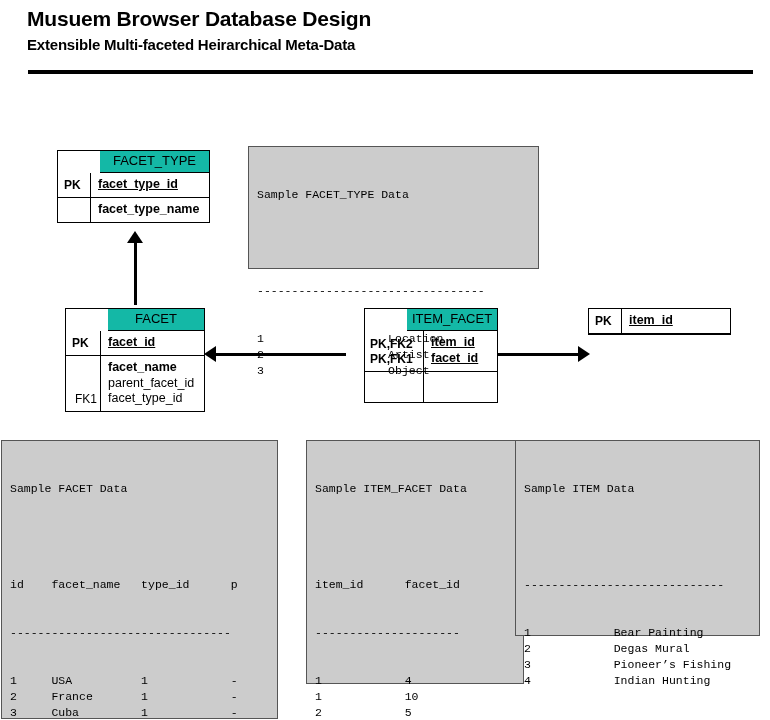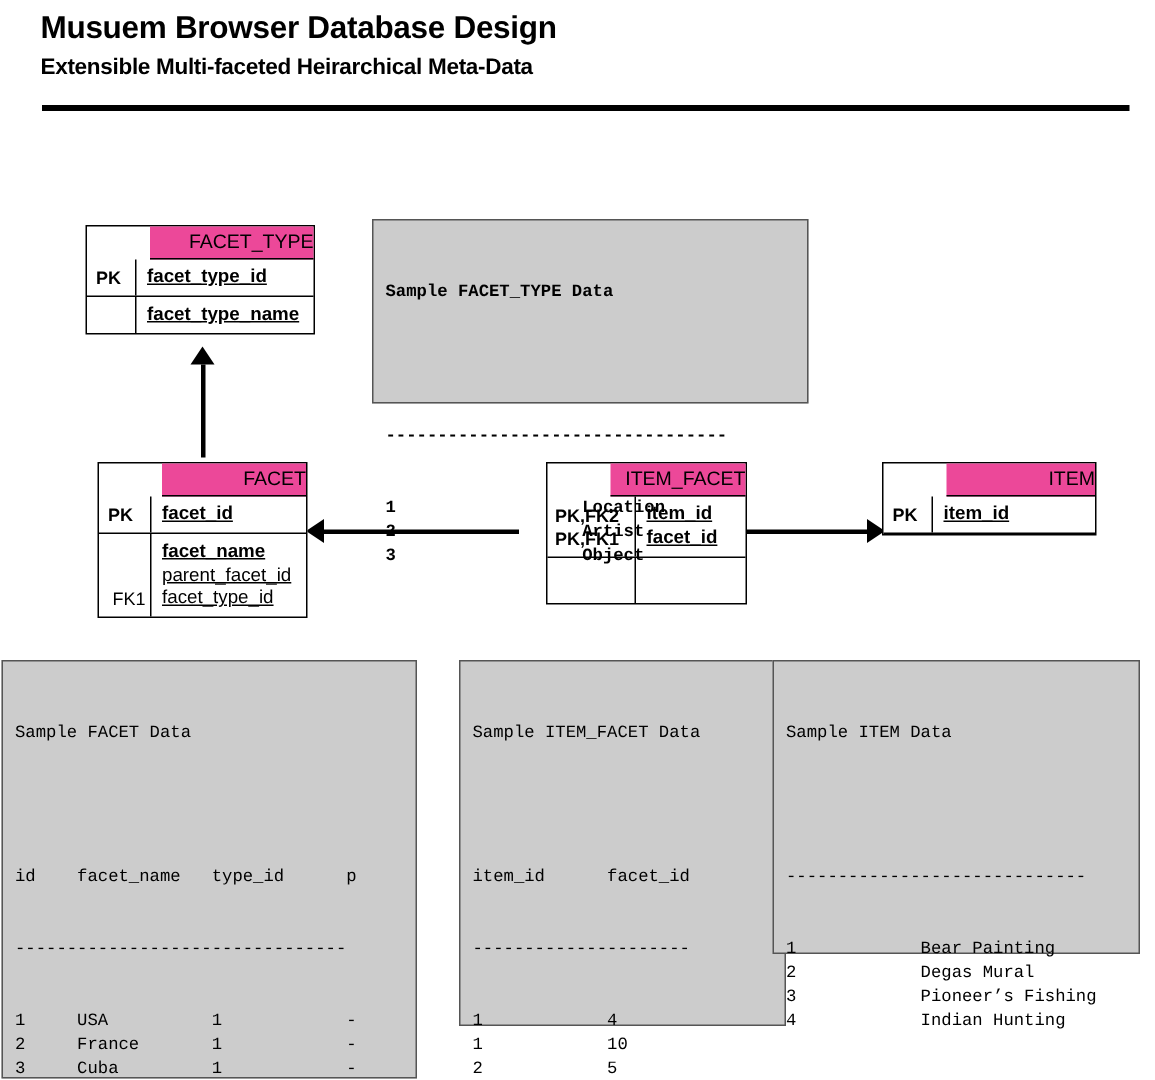--- a/index.html
+++ b/index.html
@@ -45,22 +45,22 @@
   }
 
   
   .entity {
     position: absolute;
     border: 1px solid #000000;
     background: #ffffff;
     box-sizing: border-box;
   }
   .entity-title {
-    text-align: right;
-    background: #ec4899;
+    text-align: center;
+    background: #14b8a6;
     border-bottom: 1px solid #000000;
     font-size: 13px;
     padding: 3px 0 4px 0;
     line-height: 1.1;
     margin-left: 42px;
   }
   .entity-section {
     display: flex;
     border-bottom: 1px solid #000000;
   }
@@ -81,21 +81,20 @@
   .key-col.normal { font-weight: normal; }
   .attr-col {
     box-sizing: border-box;
     font-size: 12.5px;
     padding: 4px 6px 4px 7px;
     line-height: 1.25;
     flex: 1;
   }
   .attr {
     white-space: nowrap;
-    text-decoration: underline;
   }
   .attr.pk {
     font-weight: bold;
     text-decoration: underline;
   }
   .attr.bold {
     font-weight: bold;
   }
 
   
@@ -208,30 +207,29 @@
   </div>
   <div class="entity-section last" style="height:30px;">
     <div class="key-col" style="width:59px;"></div>
     <div class="attr-col">
       <div class="attr"></div>
     </div>
   </div>
 </div>
 
 <div class="entity" style="left:588px; top:308px; width:143px;">
-  <div class="entity-title">ITEM</div>
   <div class="entity-section">
     <div class="key-col" style="width:33px;">PK</div>
     <div class="attr-col">
       <div class="attr pk">item_id</div>
     </div>
   </div>
 </div>
 
-<div class="sample" style="left:248px; top:146px; width:291px; height:123px;font-weight:bold;">
+<div class="sample" style="left:248px; top:146px; width:291px; height:123px;">
   <div>Sample FACET_TYPE Data</div>
   <div class="spacer"></div>
   <div>---------------------------------</div>
   <div>1                  Location
 2                  Artist
 3                  Object</div>
 </div>
 
 <div class="sample" style="left:1px; top:440px; width:277px; height:279px;">
   <div>Sample FACET Data</div>

